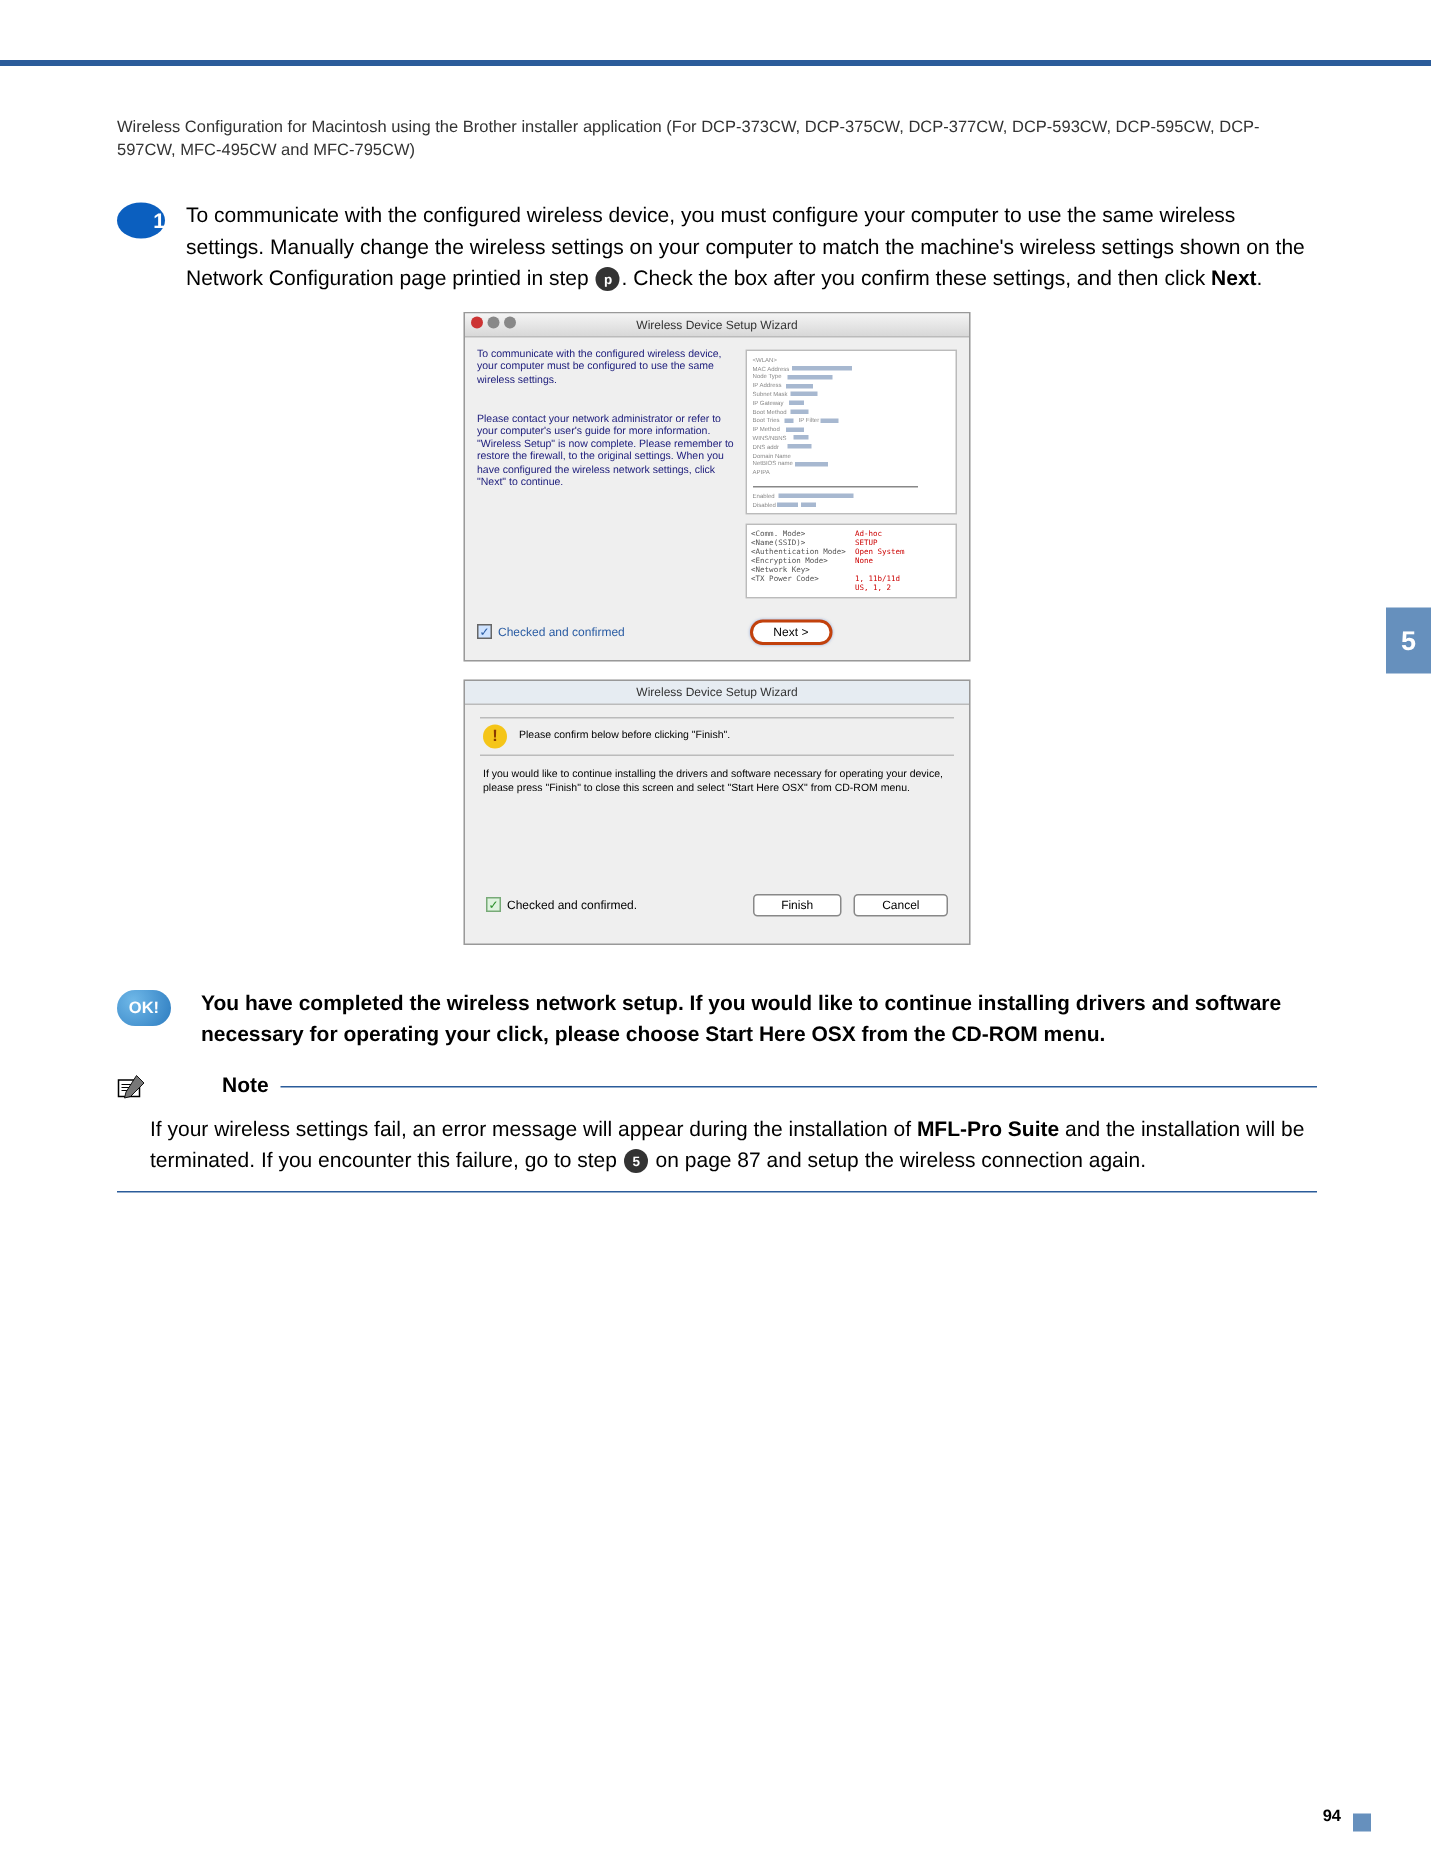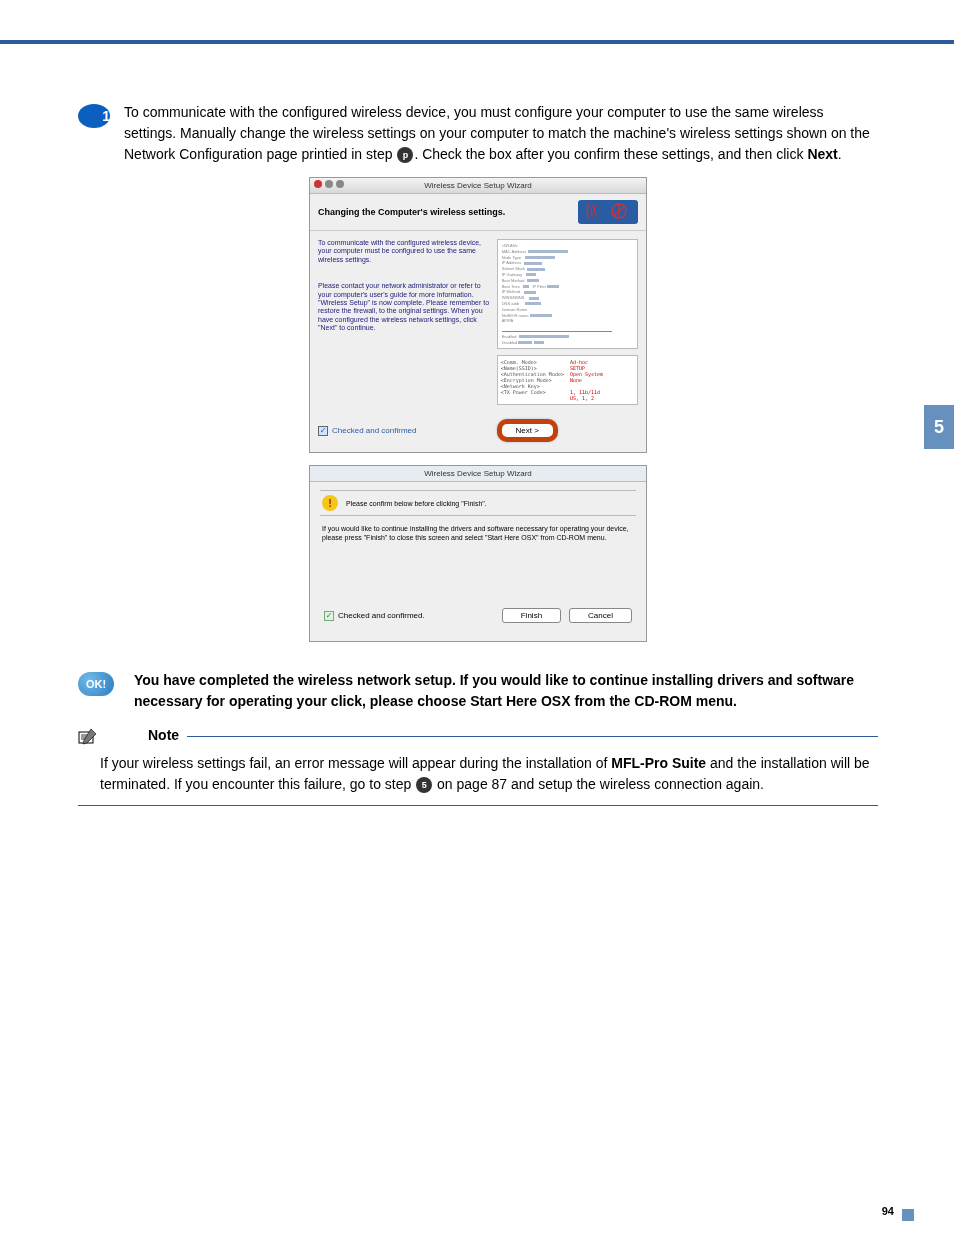--- a/index.html
+++ b/index.html
@@ -36,21 +36,21 @@
   .wifi-logo svg { display:block; }
   .dialog-body { padding: 8px; display: flex; gap: 6px; }
   .dialog-left { width: 55%; font-size: 7px; color: #1a1a7a; line-height: 1.2; }
   .dialog-right { width: 45%; }
   .config-page { border: 1px solid #bbb; background: #fff; height: 110px; padding: 4px; font-size: 4px; color: #888; line-height: 1.2; overflow: hidden; }
   .config-details { border: 1px solid #bbb; background: #fff; margin-top: 6px; padding: 3px; font-size: 5px; font-family: monospace; color: #555; line-height: 1.2; }
   .config-details .hl { color: #c00; }
   .dialog-footer { padding: 6px 8px 10px; display: flex; align-items: center; }
   .chk { width: 10px; height: 10px; border: 1px solid #666; background: #cfe3ff; margin-right: 4px; display: inline-flex; align-items: center; justify-content: center; font-size: 8px; color: #2a5ca3; }
   .chk-label { font-size: 8px; color: #2a5ca3; }
-  .dlg-btn { background: #fff; border: 5px solid #c2410c; border-radius: 10px; padding: 2px 14px; font-size: 8px; cursor: pointer; box-shadow: 0 0 2px rgba(80,120,200,.6); }
+  .dlg-btn { background: #fff; border: 2px solid #c2410c; border-radius: 10px; padding: 2px 14px; font-size: 8px; cursor: pointer; box-shadow: 0 0 2px rgba(80,120,200,.6); }
   .dlg-btn-wrap { flex: 1; display: flex; justify-content: center; }
 
   
   .dialog2-body { padding: 8px 10px; }
   .d2-title { font-size: 10px; font-weight: bold; margin-bottom: 8px; }
   .d2-confirm-row { display: flex; align-items: center; border-bottom: 1px solid #bbb; border-top: 1px solid #bbb; padding: 4px 2px; }
   .warn-icon { width: 16px; height: 16px; border-radius: 50%; background: #f5c518; display: flex; align-items: center; justify-content: center; color: #8a3a00; font-weight: bold; font-size: 11px; margin-right: 8px; }
   .d2-confirm-text { font-size: 7px; }
   .d2-msg { font-size: 7px; padding: 8px 2px 60px; line-height: 1.3; }
   .d2-footer { display: flex; align-items: center; padding: 6px 4px 10px; }
@@ -90,53 +90,38 @@
   .config-page .bar { display:inline-block; height:3px; background:#a7b8d0; vertical-align:middle; }
 </style>
 </head>
 <body>
 
 <div class="topbar"></div>
 <div class="chapter-tab">5</div>
 
 <div class="content">
 
+  <div class="header-title">Wireless Configuration for Macintosh using the Brother installer application (For DCP-373CW, DCP-375CW, DCP-377CW, DCP-593CW, DCP-595CW, DCP-597CW, MFC-495CW and MFC-795CW)</div>
 
   <div class="step">
     <div class="step-circle">18</div>
     <div class="step-text">
       <span>To communicate with the configured wireless device, you must configure your computer to use the same wireless settings. Manually change the wireless settings on your computer to match the machine's wireless settings shown on the Network Configuration page printied in step </span><span class="ref-circle">p</span><span>. Check the box after you confirm these settings, and then click </span><span class="bold">Next</span><span>.</span>
     </div>
   </div>
 
   <div class="dialog-wrap">
     <div class="dialog">
       <div class="dialog-titlebar">
         <div class="tl-btns">
           <div class="tl-dot"></div>
           <div class="tl-dot y"></div>
           <div class="tl-dot g"></div>
         </div>
         <span>Wireless Device Setup Wizard</span>
-      </div>
-      <div class="dialog-header">
-        <div class="dialog-header-text">Changing the Computer's wireless settings.</div>
-        <div class="wifi-logo">
-          <svg width="50" height="20" viewBox="0 0 50 20">
-              <g fill="none" stroke="#c33" stroke-width="1.2">
-                <path d="M6 16 A14 14 0 0 1 6 2"></path>
-                <path d="M10 15 A10 10 0 0 1 10 3"></path>
-                <path d="M14 14 A6 6 0 0 1 14 4"></path>
-              </g>
-              <g fill="none" stroke="#c33" stroke-width="1.4">
-                <circle cx="36" cy="9" r="7"></circle>
-                <path d="M30 14 L42 4 M36 2 L36 16"></path>
-              </g>
-            </svg>
-        </div>
       </div>
       <div class="dialog-body">
         <div class="dialog-left">
           <div>To communicate with the configured wireless device, your computer must be configured to use the same wireless settings.</div>
           <div class="left-gap" style="white-space:pre-line;">Please contact your network administrator or refer to your computer's user's guide for more information.
 "Wireless Setup" is now complete. Please remember to restore the firewall, to the original settings. When you have configured the wireless network settings, click "Next" to continue.</div>
         </div>
         <div class="dialog-right">
           <div class="config-page">
             <div class="ln">&lt;WLAN&gt;</div>

